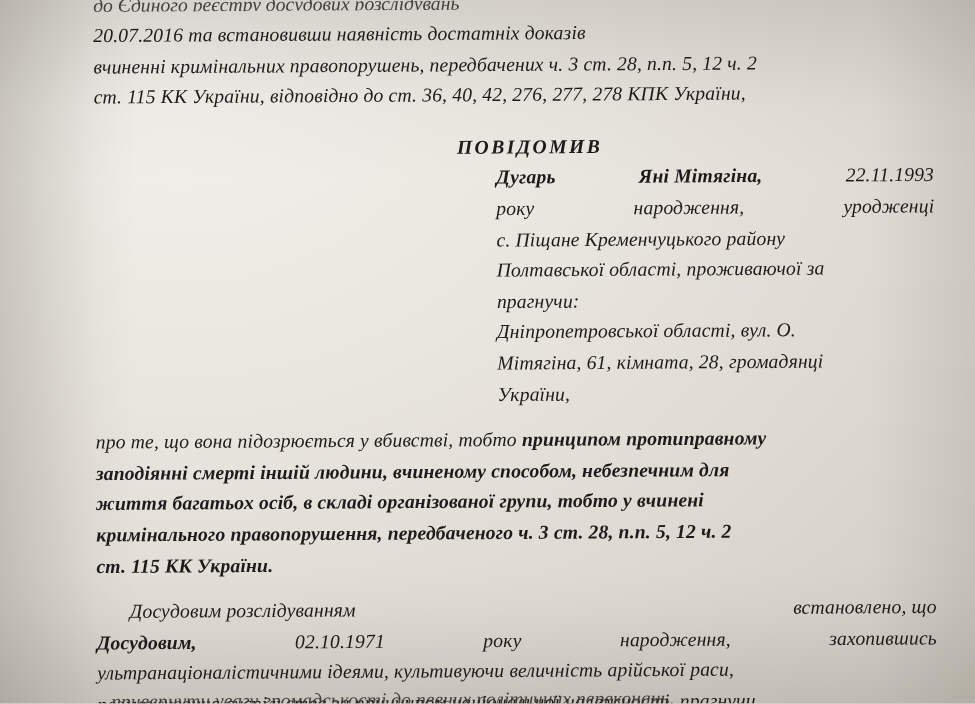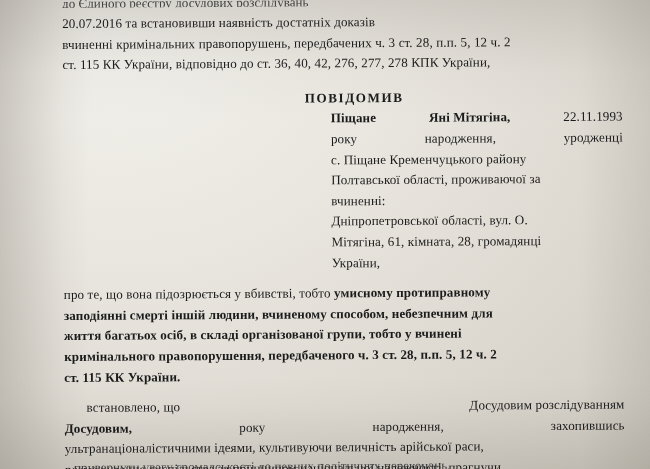--- a/index.html
+++ b/index.html
@@ -15,20 +15,21 @@
   }
 
   
   #page {
     position: relative;
     width: 650px;
     height: 469px;
     background:
       radial-gradient(ellipse at 18% 8%, #f3f1ec 0%, #e9e6df 38%, #ddd9d1 70%, #cfcac1 100%);
     overflow: hidden;
+    font-style: italic;
   }
 
   
   .shade-top {
     position: absolute;
     left: 0; right: 0; top: 0;
     height: 120px;
     background: linear-gradient(180deg, rgba(120,115,105,0.22) 0%, rgba(120,115,105,0.04) 60%, rgba(120,115,105,0) 100%);
     pointer-events: none;
   }
@@ -157,62 +158,63 @@
 
     <div class="gap-md"></div>
 
     <div class="notif-block">
       <div style="padding-left:228px;">
         <span class="heading-word">ПОВІДОМИВ</span>
       </div>
 
       <div class="notif-body">
         <div class="justify-row">
-          <span class="bold">Піщане</span>
+          <span class="bold">Дугарь</span>
           <span class="bold">Яні Мітягіна,</span>
           <span>22.11.1993</span>
         </div>
         <div class="justify-row">
           <span>року</span>
           <span>народження,</span>
           <span>уродженці</span>
         </div>
         <p>с. Піщане Кременчуцького району</p>
         <p>Полтавської області, проживаючої за</p>
         <div class="justify-row">
-          <span>вчиненні:</span>
+          <span>прагнучи:</span>
         </div>
         <p>Дніпропетровської області, вул. О.</p>
         <p>Мітягіна, 61, кімната, 28, громадянці</p>
         <p>України,</p>
       </div>
     </div>
 
     <div class="gap-md"></div>
 
     <div class="block">
       <div class="para">
         <span>про те, що вона підозрюється у вбивстві, тобто</span>
-        <span class="bold">умисному протиправному</span>
+        <span class="bold">принципом протиправному</span>
       </div>
       <div class="para bold">заподіянні смерті іншій людини, вчиненому способом, небезпечним для</div>
       <div class="para bold">життя багатьох осіб, в складі організованої групи, тобто у вчинені</div>
       <div class="para bold">кримінального правопорушення, передбаченого ч. 3 ст. 28, п.п. 5, 12 ч. 2</div>
       <div class="para bold">ст. 115 КК України.</div>
     </div>
 
     <div class="gap-md"></div>
 
     <div class="block">
       <div class="justify-row" style="padding-left:22px;">
+        <span>Досудовим розслідуванням</span>
         <span>встановлено, що</span>
-        <span>Досудовим розслідуванням</span>
       </div>
       <div class="justify-row">
         <span class="bold">Досудовим,</span>
+        <span>02.10.1971</span>
         <span>року</span>
         <span>народження,</span>
         <span>захопившись</span>
       </div>
       <div class="para">ультранаціоналістичними ідеями, культивуючи величність арійської раси,</div>
       <div class="para">розмежування суспільства за принципом національної належності, прагнучи</div>
 
     </div>
 
   </div>

